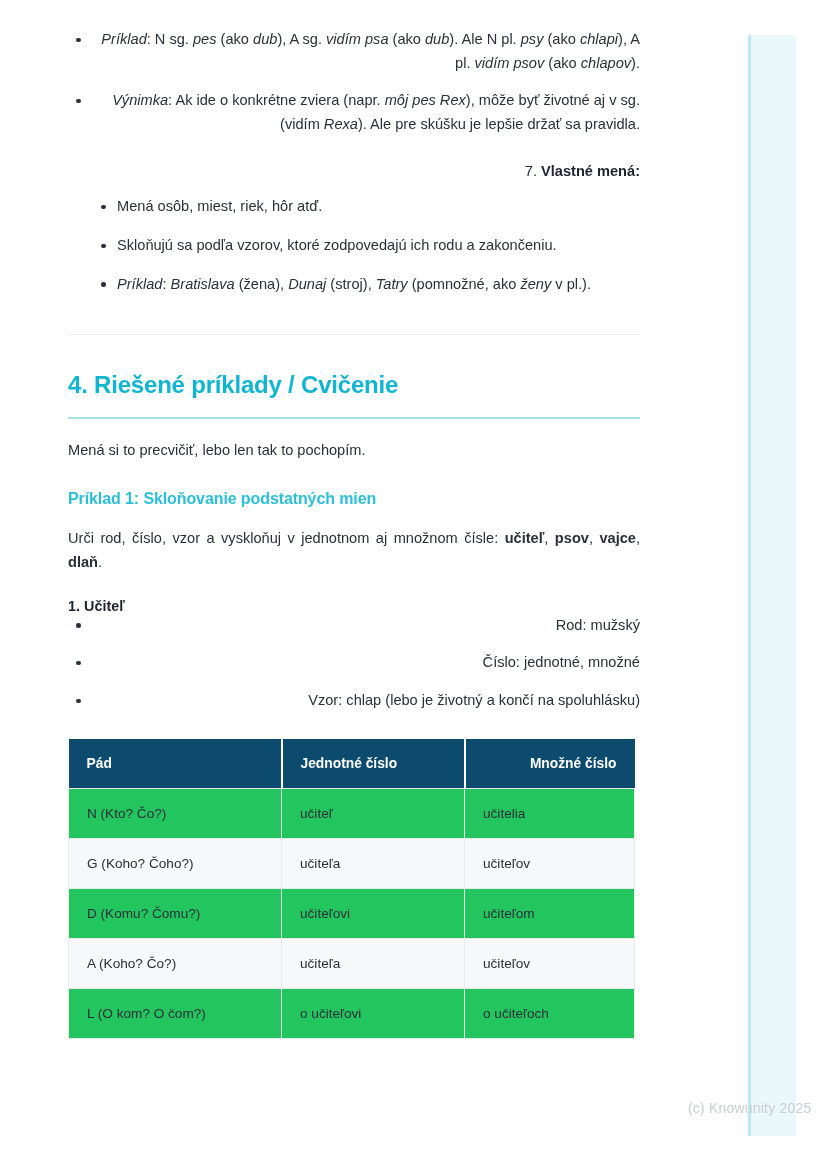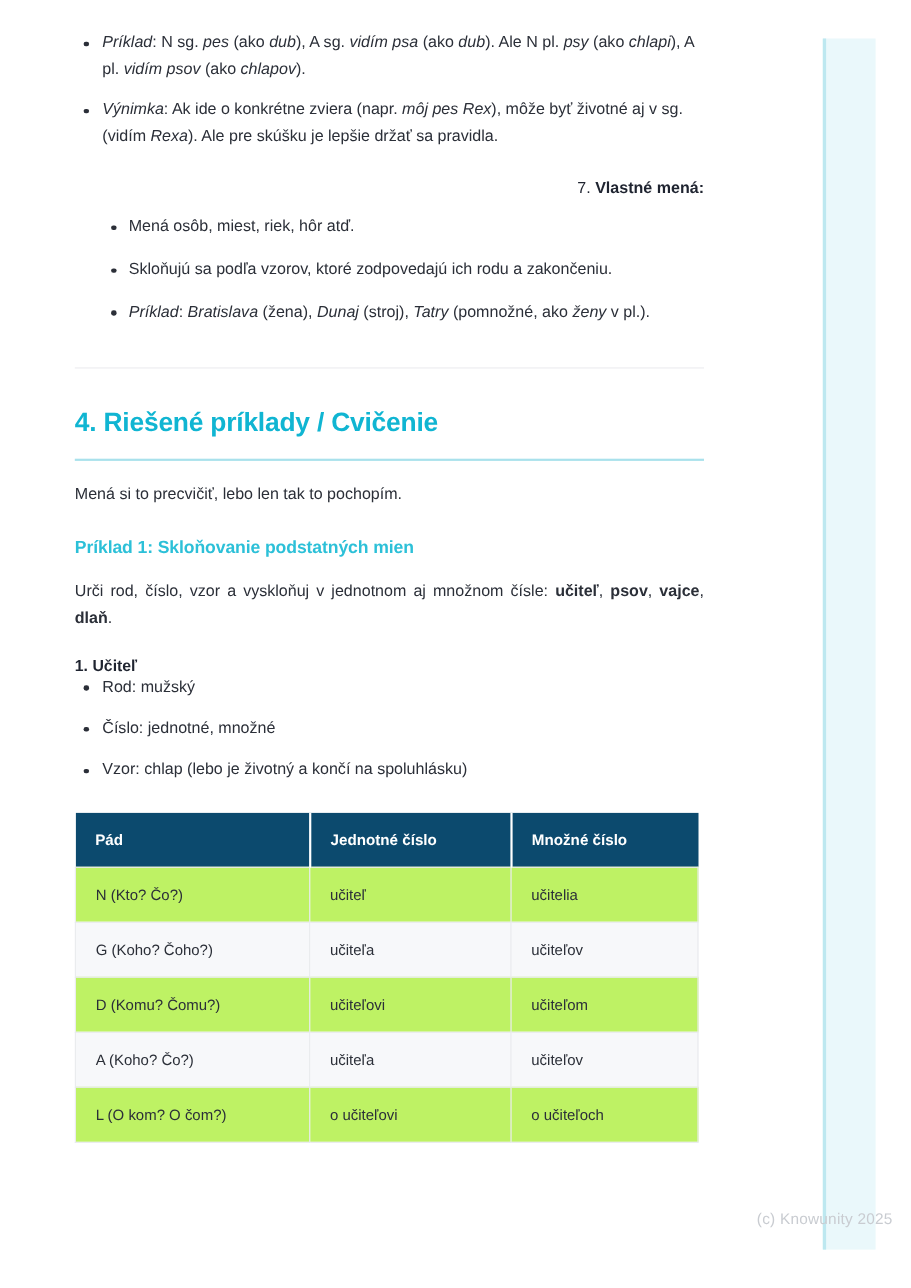--- a/index.html
+++ b/index.html
@@ -49,20 +49,21 @@
     width: 700px;
     padding: 28px 60px 0 68px;
     box-sizing: border-box;
   }
 
   
   ul.bullets {
     list-style: none;
     margin: 0;
     padding: 0;
+    text-align: right;
   }
   ul.bullets > li {
     position: relative;
     padding-left: 25px;
     margin-bottom: 14px;
     font-size: 14.6px;
     line-height: 1.62;
     color: #2b2f38;
   }
   ul.bullets > li:last-child { margin-bottom: 0; }
@@ -186,26 +187,26 @@
   table.decl thead th {
     background: #0c4a6e;
     color: #ffffff;
     font-weight: 700;
     font-size: 13.8px;
     text-align: left;
     padding: 17px 18px;
     border-right: 2px solid #ffffff;
     white-space: nowrap;
   }
-  table.decl thead th:last-child { border-right: 0; }
+  table.decl thead th:last-child { border-right: 0; text-align: right; }
   table.decl tbody td {
     padding: 17px 18px;
     border: 1px solid #e8eaed;
     color: #2b2f38;
-    background: #bef264;
+    background: #22c55e;
     white-space: nowrap;
   }
   table.decl tbody tr:nth-child(even) td { background: #f7f8fa; }
 </style>
 </head>
 <body>
 
 <div class="edge-strip"></div>
 
 <div class="page">

